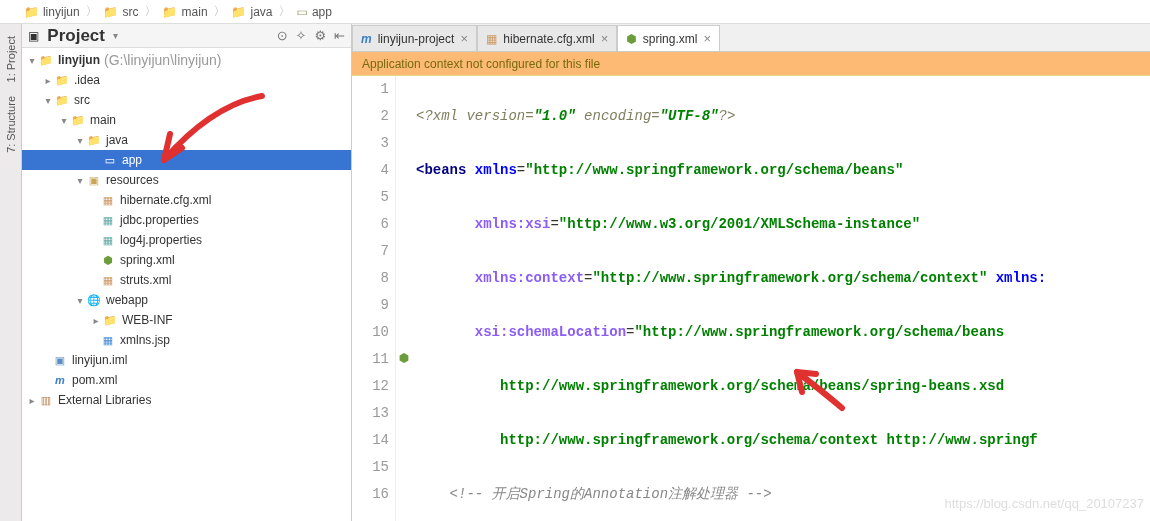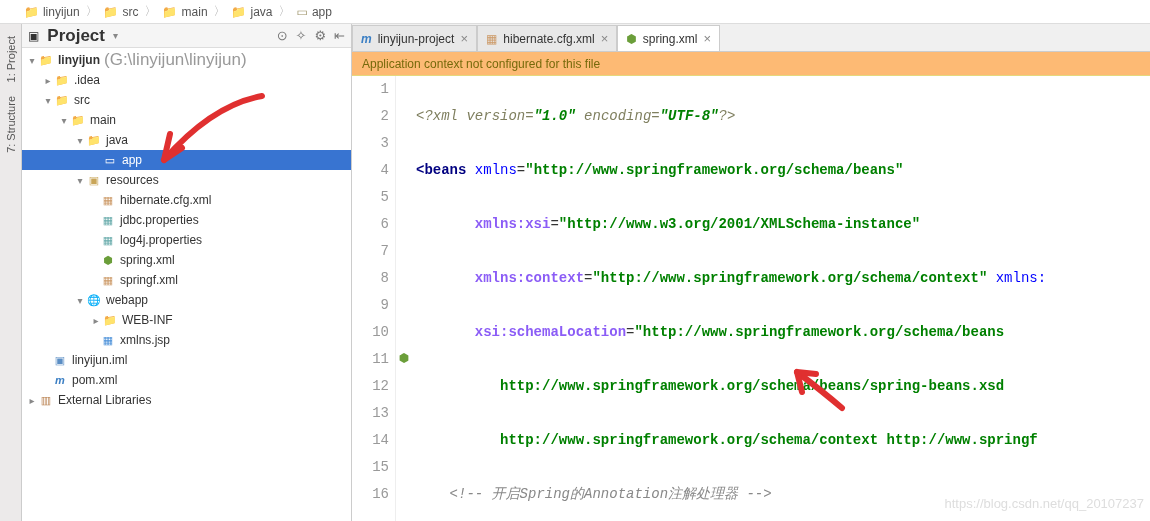--- a/index.html
+++ b/index.html
@@ -101,21 +101,21 @@
     .tree-icon {
       width: 16px;
       height: 16px;
       display: inline-flex;
       align-items: center;
       justify-content: center;
       margin-right: 4px;
       font-size: 11px;
     }
     .tree-label { font-size: 12px; }
-    .tree-hint { color: #999; font-size: 17px; margin-left: 4px; }
+    .tree-hint { color: #999; font-size: 14px; margin-left: 4px; }
     .editor-area {
       flex: 1;
       display: flex;
       flex-direction: column;
       background: #fff;
     }
     .tabs {
       height: 28px;
       background: #f0f0f0;
       border-bottom: 1px solid #ccc;
@@ -172,21 +172,21 @@
     .code {
       flex: 1;
       white-space: pre;
       padding-left: 4px;
       position: relative;
       font-style: normal;
     }
     .code-line { height: 27px; }
     .c-pi { color: #7f7f5f; font-style: italic; }
     .c-tag { color: #000080; font-weight: bold; }
-    .c-attr { color: #0000ff; font-weight:normal;}
+    .c-attr { color: #0000ff; font-weight:bold;}
     .c-attrn { color: #8b5cf6; font-weight:bold;}
     .c-str { color: #008000; font-weight: bold; }
     .c-cm { color: #888; font-style: italic; }
     .folder { color: #d6a95f; }
     .folder-blue { color: #5b8ec4; }
     .pkg { color: #9a8f64; }
     .file-xml { color: #c96; }
     .file-gen { color: #6aa; }
     .m { color: #3b7fc4; font-style: italic; font-weight:bold;}
     .toolbar-icons { display:flex; gap:8px; color:#777;}
@@ -308,21 +308,21 @@
       <div class="tree-row" style="padding-left:78px">
         <span class="tree-icon file-gen">▦</span>
         <span class="tree-label">log4j.properties</span>
       </div>
       <div class="tree-row" style="padding-left:78px">
         <span class="tree-icon" style="color:#6b9e3a">⬢</span>
         <span class="tree-label">spring.xml</span>
       </div>
       <div class="tree-row" style="padding-left:78px">
         <span class="tree-icon file-xml">▦</span>
-        <span class="tree-label">springf.xml</span>
+        <span class="tree-label">struts.xml</span>
       </div>
       <div class="tree-row" style="padding-left:52px">
         <span class="tree-arrow">▾</span>
         <span class="tree-icon" style="color:#4a90d9">🌐</span>
         <span class="tree-label">webapp</span>
       </div>
       <div class="tree-row" style="padding-left:68px">
         <span class="tree-arrow">▸</span>
         <span class="tree-icon folder">📁</span>
         <span class="tree-label">WEB-INF</span>

